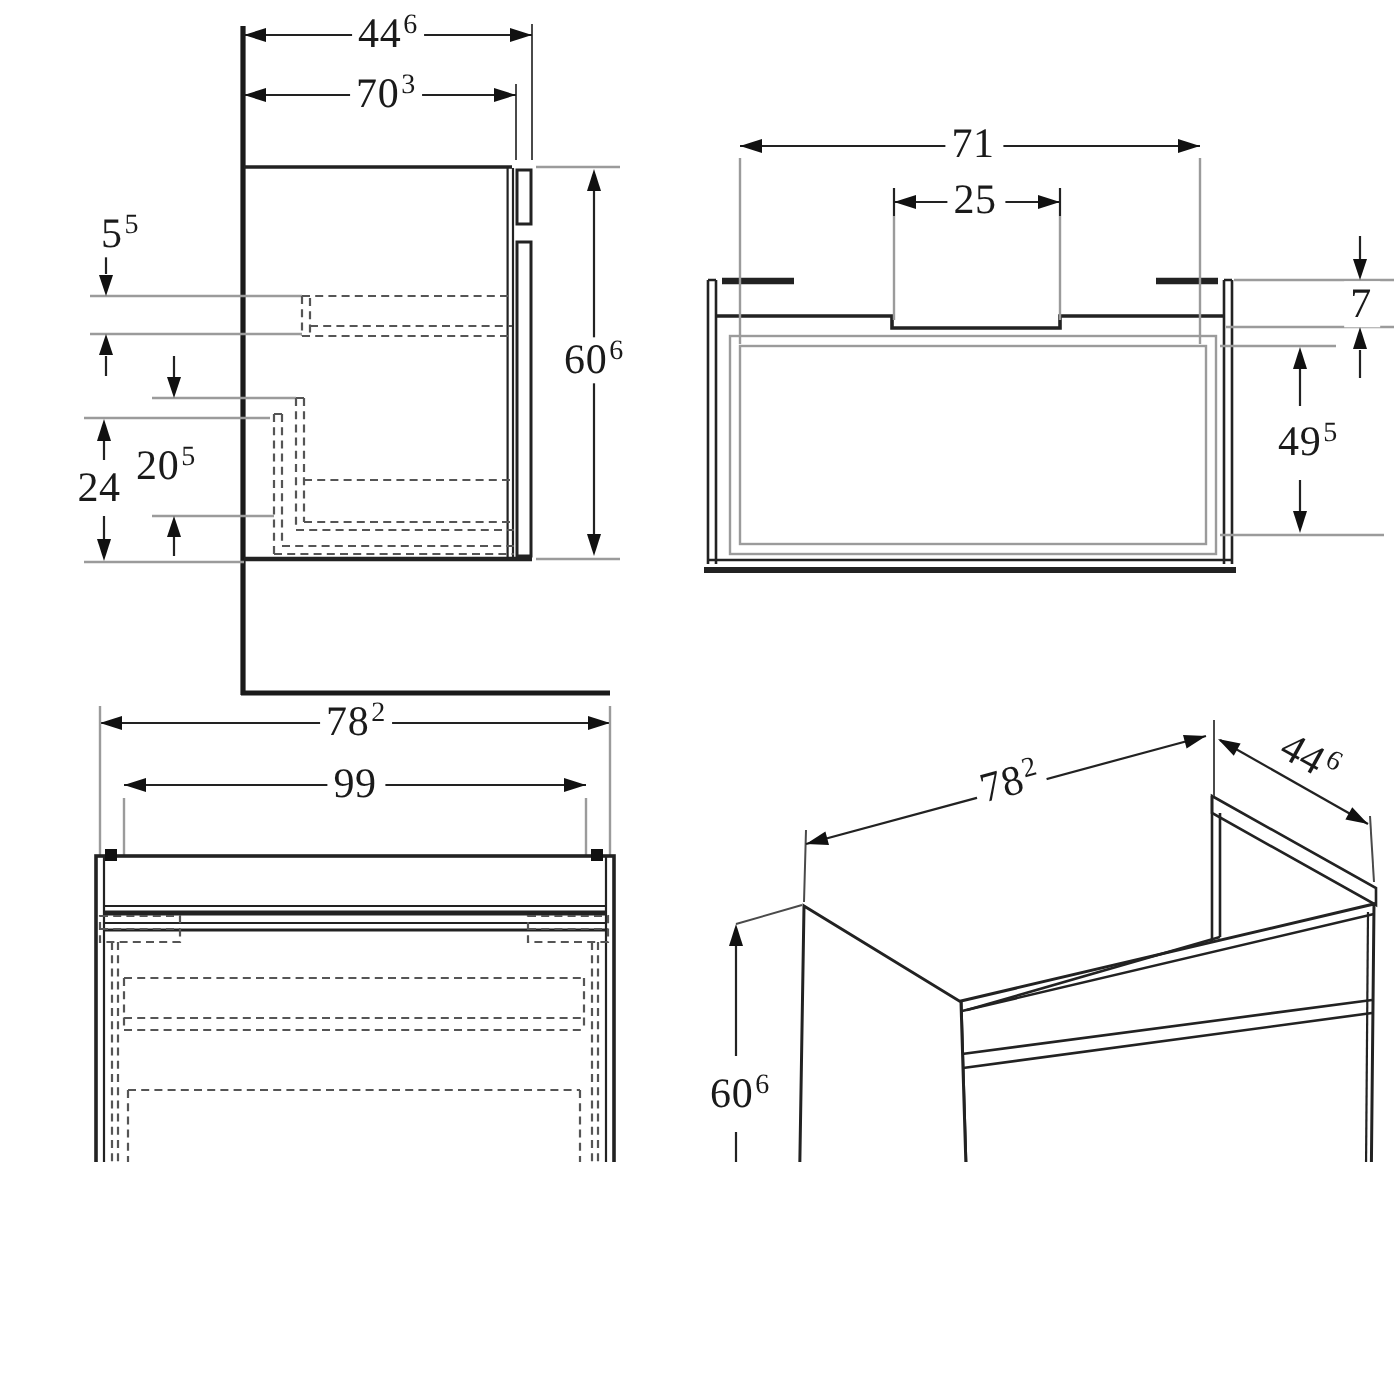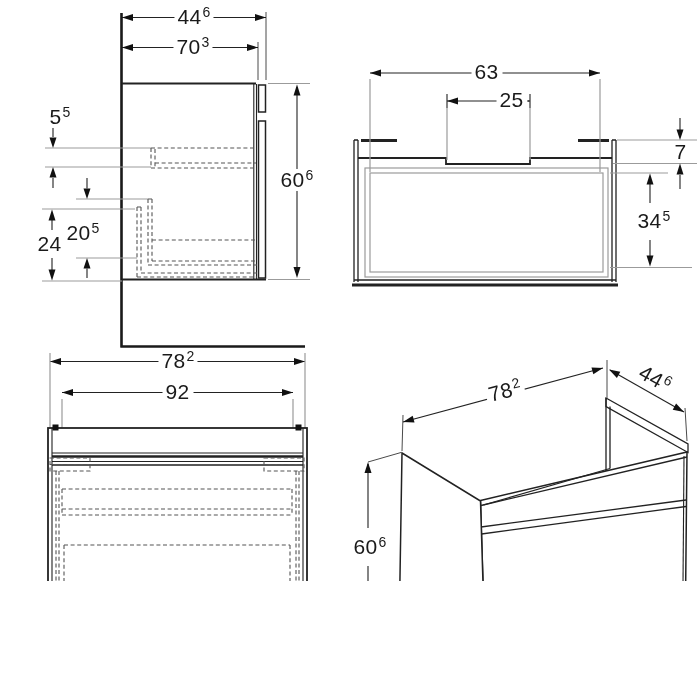--- a/index.html
+++ b/index.html
@@ -1,21 +1,21 @@
 <!DOCTYPE html>
 <html style="--c-line: #222222; --c-thick: #1a1a1a; --c-aux: #9b9b9b; --c-dashed: #555555; --c-background: #ffffff; --c-arrow: #111111;"><head>
 <meta charset="utf-8">
 <style>
   :root{
     --c-line:#222222; --c-thick:#1a1a1a; --c-aux:#9b9b9b;
     --c-dashed:#555555; --c-background:#ffffff; --c-arrow:#111111;
   }
   html,body{margin:0;padding:0;background:var(--c-background);}
   #canvas{position:relative;width:700px;height:581px;background:var(--c-background);
-    font-family:Liberation Sans, sans-serif;overflow:hidden;}
+    font-family:Liberation Serif, serif;overflow:hidden;}
   #linework{position:absolute;left:0;top:0;}
   
   .k{stroke:var(--c-line);fill:none;stroke-width:1.5;stroke-linecap:butt;}
   .t{stroke:var(--c-thick);fill:none;stroke-width:2.6;}
   .x{stroke:#4a4a4a;fill:none;stroke-width:1;}
   .g{stroke:var(--c-aux);fill:none;stroke-width:1.2;}
   .d{stroke:var(--c-dashed);fill:none;stroke-width:1.1;stroke-dasharray:4 2.6;}
   .fd{fill:var(--c-arrow);stroke:none;}
   .fw{fill:#fff;}
   .s1{stroke-width:1.1}.s13{stroke-width:1.3}.s16{stroke-width:1.6}
@@ -185,26 +185,26 @@
   </g>
 </svg>
 
 <div class="lbl" style="left:194px;top:17px"><span>44</span><span class="sp">6</span></div>
 <div class="lbl" style="left:193px;top:47px"><span>70</span><span class="sp">3</span></div>
 <div class="lbl" style="left:60px;top:117px"><span>5</span><span class="sp">5</span></div>
 <div class="lbl" style="left:297px;top:180px"><span>60</span><span class="sp">6</span></div>
 <div class="lbl" style="left:83px;top:233px"><span>20</span><span class="sp">5</span></div>
 <div class="lbl" style="left:50px;top:244px"><span>24</span><span class="sp"></span></div>
 
-<div class="lbl" style="left:487px;top:72px"><span>63</span><span class="sp"></span></div>
-<div class="lbl" style="left:512px;top:100px"><span>25</span><span class="sp"></span></div>
+<div class="lbl" style="left:487px;top:72px"><span>71</span><span class="sp"></span></div>
+<div class="lbl" style="left:488px;top:100px"><span>25</span><span class="sp"></span></div>
 <div class="lbl" style="left:681px;top:152px"><span>7</span><span class="sp"></span></div>
-<div class="lbl" style="left:654px;top:221px"><span>34</span><span class="sp">5</span></div>
+<div class="lbl" style="left:654px;top:221px"><span>49</span><span class="sp">5</span></div>
 
 <div class="lbl" style="left:178px;top:361px"><span>78</span><span class="sp">2</span></div>
-<div class="lbl" style="left:178px;top:392px"><span>92</span><span class="sp"></span></div>
+<div class="lbl" style="left:178px;top:392px"><span>99</span><span class="sp"></span></div>
 <div class="lbl" style="left:56px;top:655px"><span>0</span><span class="sp"></span></div>
 
 <div class="lbl rotA" style="left:505px;top:391px"><span>78</span><span class="sp">2</span></div>
 <div class="lbl rotB" style="left:655px;top:379px"><span>44</span><span class="sp">6</span></div>
 <div class="lbl" style="left:370px;top:547px"><span>60</span><span class="sp">6</span></div>
 
 </div>
 
 </body></html>

